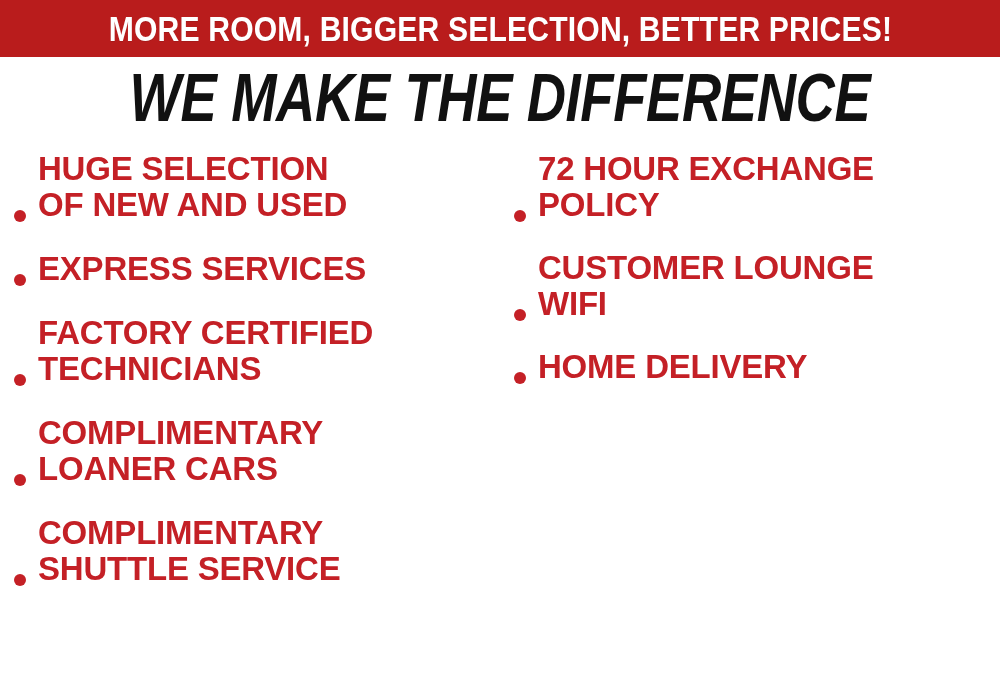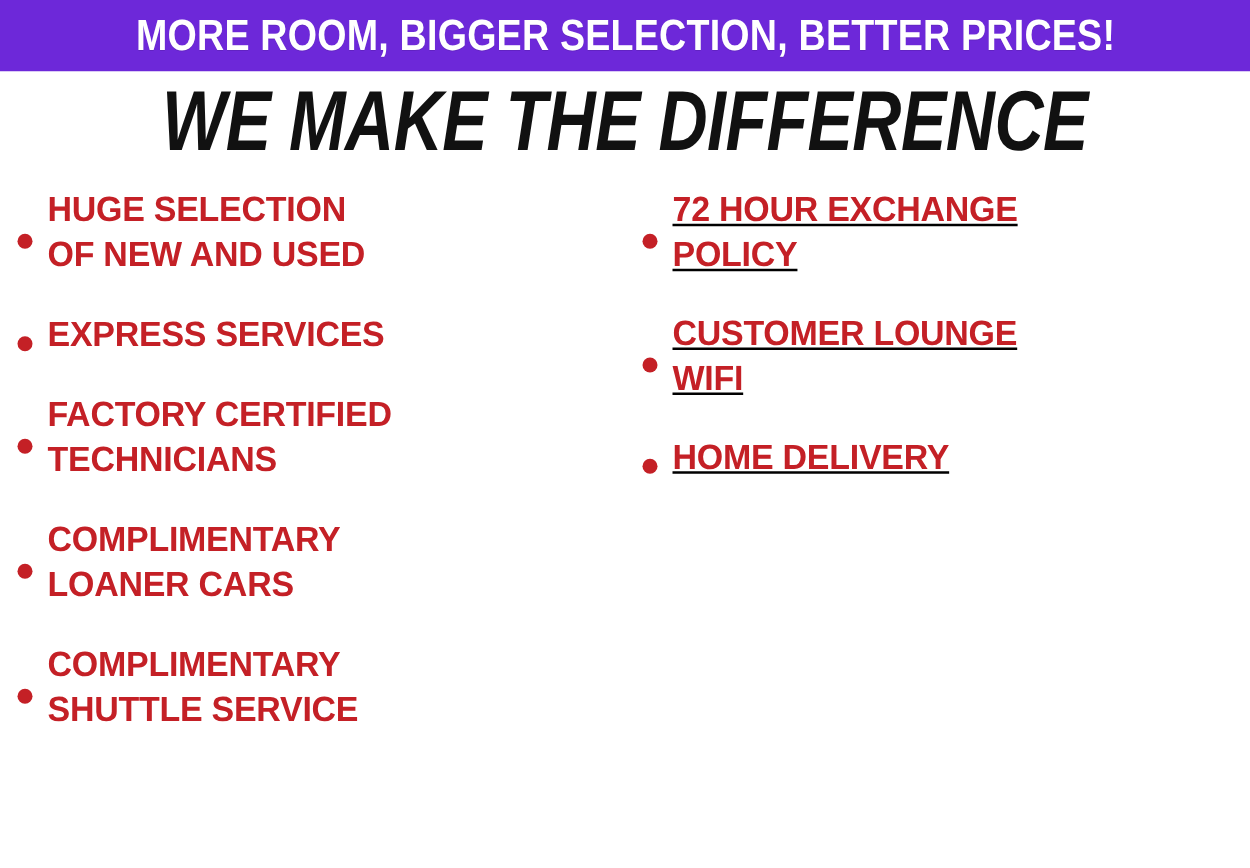--- a/index.html
+++ b/index.html
@@ -18,21 +18,21 @@
     overflow: hidden;
   }
 
   
   .banner {
     position: absolute;
     left: 0;
     top: 0;
     width: 1000px;
     height: 57px;
-    background: #6d28d9;
+    background: #b91c1c;
     display: flex;
     align-items: center;
     justify-content: center;
   }
   .banner-text {
     color: #ffffff;
     font-family: "Liberation Sans Narrow", "Liberation Sans", sans-serif;
     font-weight: bold;
     font-size: 35px;
     line-height: 35px;
@@ -74,29 +74,29 @@
     top: 150px;
     width: 1000px;
     height: 544px;
   }
   .col {
     position: absolute;
     top: 0;
     height: 544px;
   }
   .col-left  { left: 14px;  width: 486px; }
-  .col-right { left: 514px; width: 486px; text-decoration: underline; }
+  .col-right { left: 514px; width: 486px; }
 
   .bullet-item {
     display: flex;
-    align-items: center;
+    align-items: flex-end;
     color: #c42026;
     font-family: "Liberation Sans", sans-serif;
     font-weight: bold;
-    font-size: 28px;
+    font-size: 34px;
     line-height: 36px;
     letter-spacing: -0.2px;
   }
   .col-left  .bullet-item { margin-bottom: 28px; }
   .col-right .bullet-item { margin-bottom: 27px; }
 
   .dot {
     flex: 0 0 auto;
     width: 12px;
     height: 12px;

